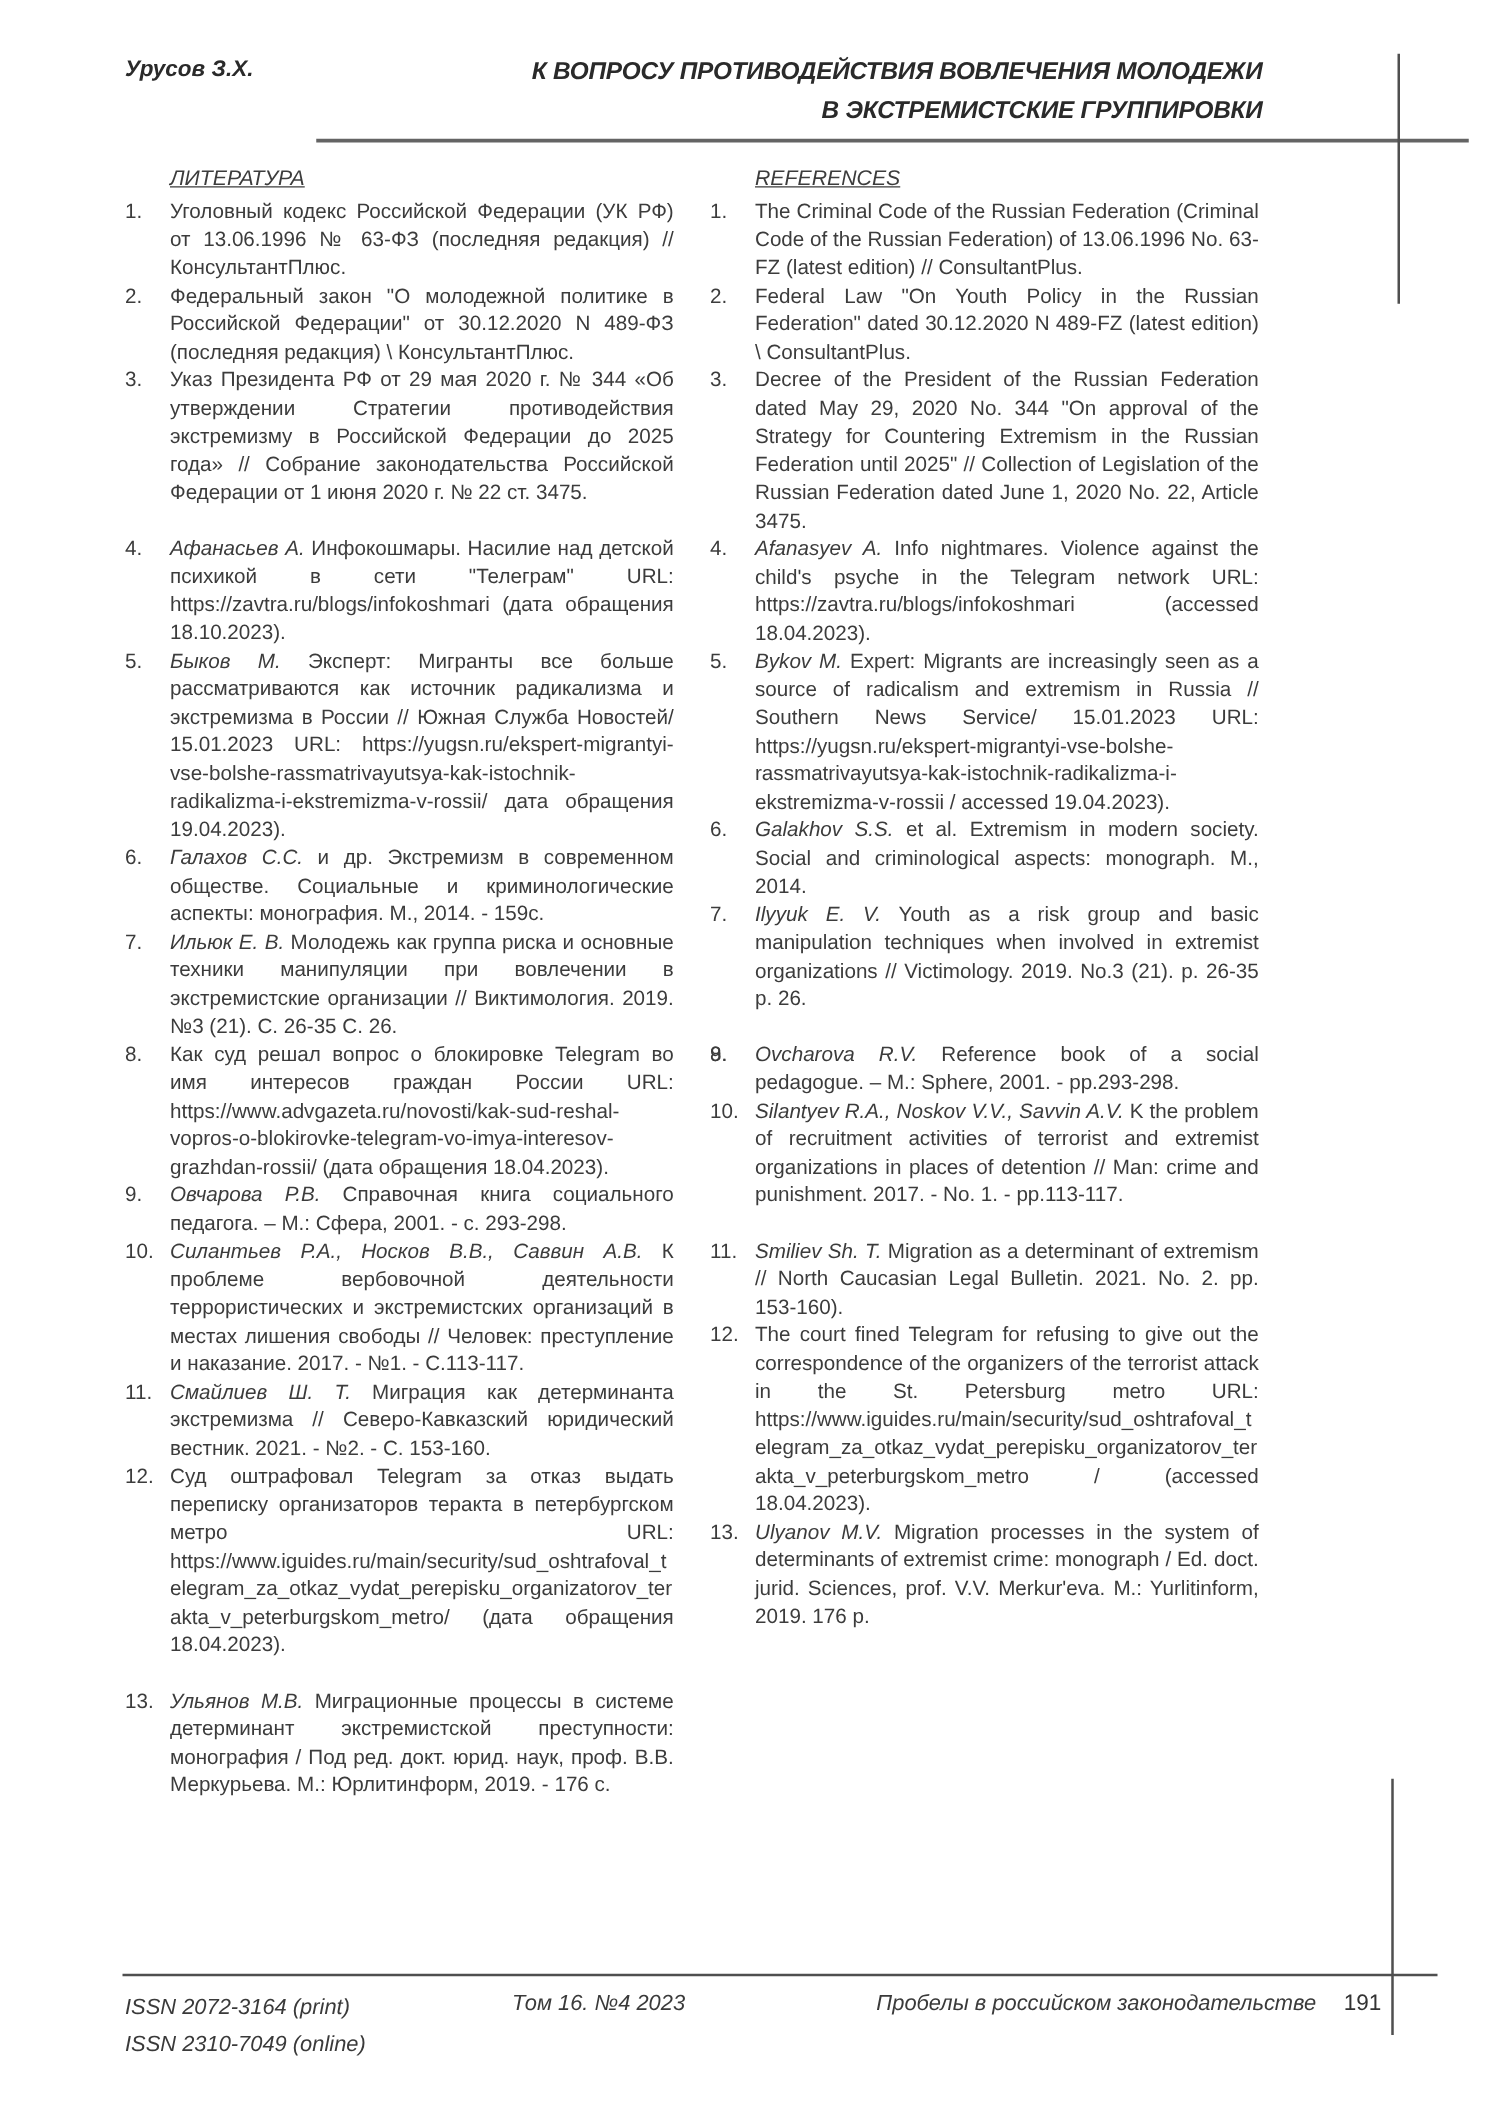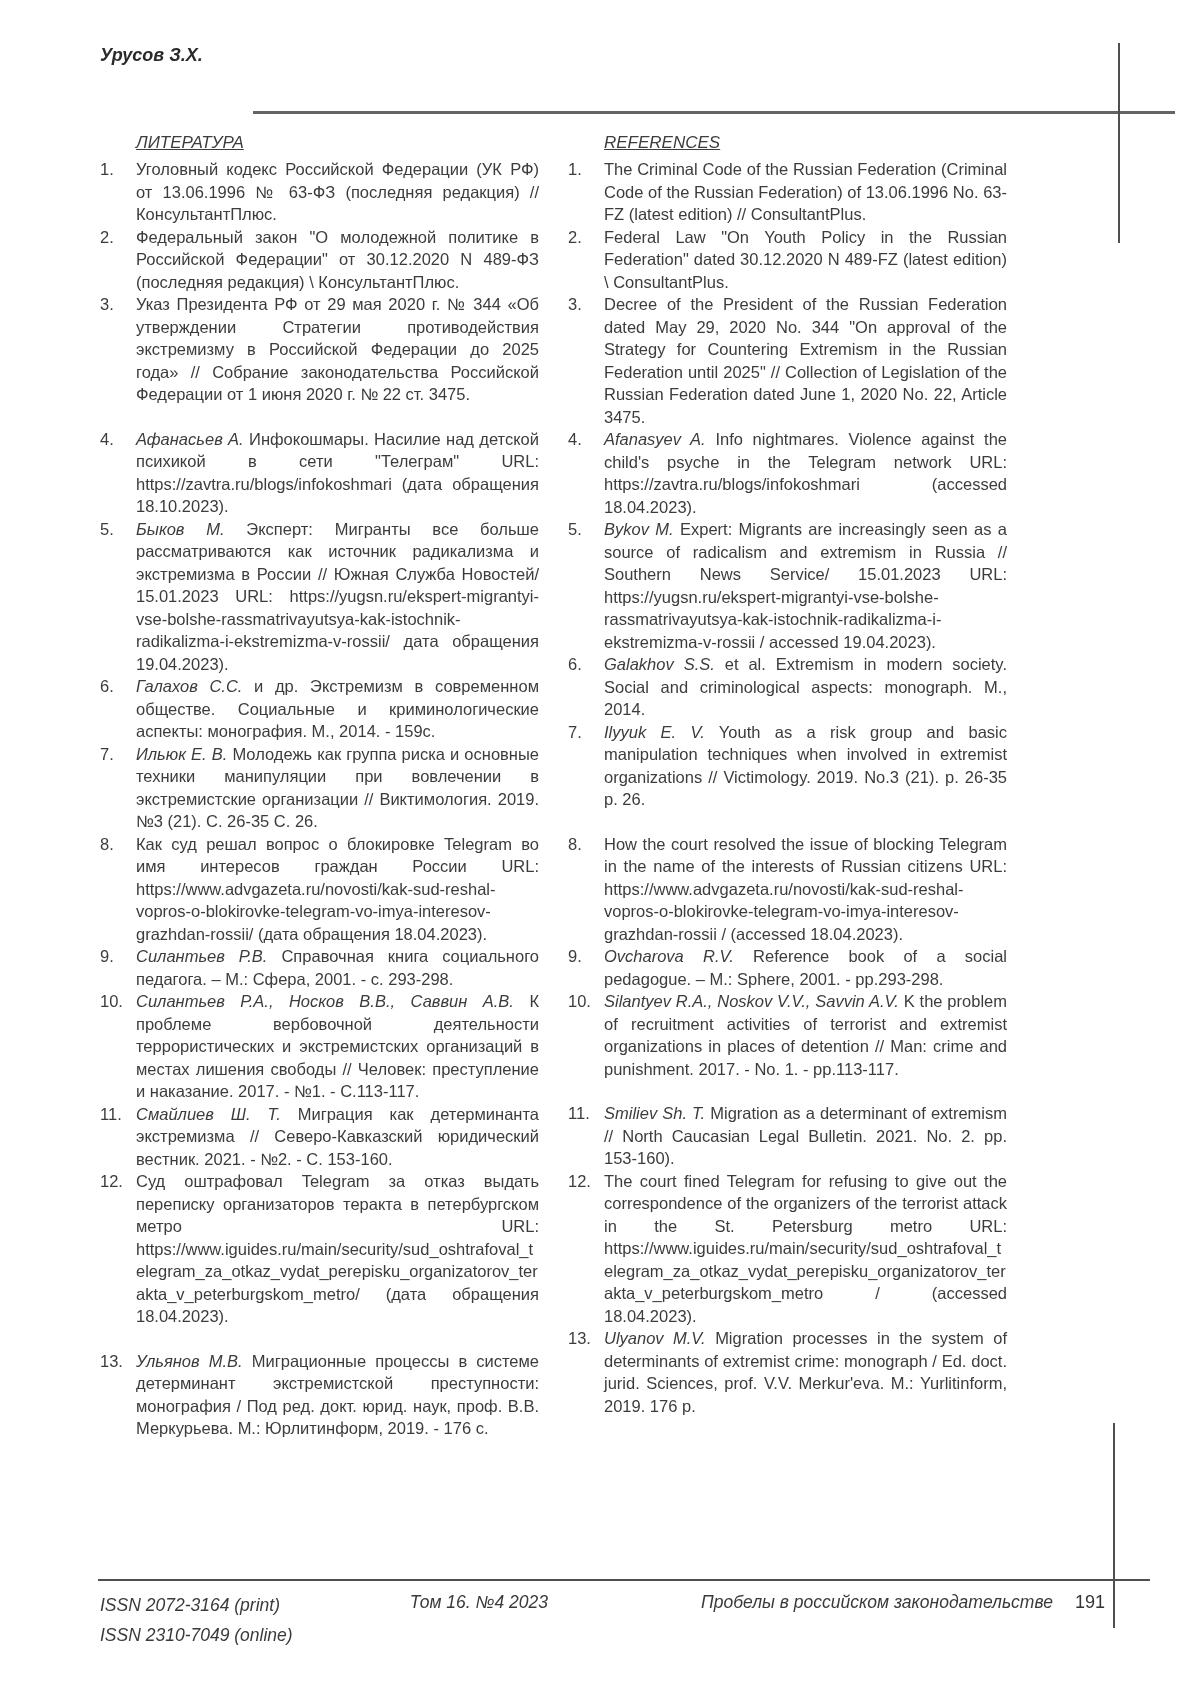--- a/index.html
+++ b/index.html
@@ -35,53 +35,57 @@
   .journal-wrap{padding-top:2px;margin-left:36px;}
   .pagenum{font-style:normal;margin-left:22px;font-size:18px;color:#333;}
 </style>
 </head>
 <body>
 
 <div class="page">
 
   <header class="page-header">
     <div class="running-author">Урусов З.Х.</div>
+    <div class="running-title">
+      <span>К ВОПРОСУ ПРОТИВОДЕЙСТВИЯ ВОВЛЕЧЕНИЯ МОЛОДЕЖИ</span><br>
+      <span>В ЭКСТРЕМИСТСКИЕ ГРУППИРОВКИ</span>
+    </div>
   </header>
   <div class="hrule-top"></div>
   <div class="vrule-top"></div>
 
   <main class="columns">
 
     <section class="col">
       <h2 class="col-heading">ЛИТЕРАТУРА</h2>
       <p class="ref-item"><span class="num">1.</span><span class="au"></span> <span class="tx">Уголовный кодекс Российской Федерации (УК РФ) от 13.06.1996 № 63-ФЗ (последняя редакция) // КонсультантПлюс.</span></p>
       <p class="ref-item"><span class="num">2.</span><span class="au"></span> <span class="tx">Федеральный закон "О молодежной политике в Российской Федерации" от 30.12.2020 N 489-ФЗ (последняя редакция) \ КонсультантПлюс.</span></p>
       <p class="ref-item"><span class="num">3.</span><span class="au"></span> <span class="tx">Указ Президента РФ от 29 мая 2020 г. № 344 «Об утверждении Стратегии противодействия экстремизму в Российской Федерации до 2025 года» // Собрание законодательства Российской Федерации от 1 июня 2020 г. № 22 ст. 3475.</span></p>
       <p class="ref-item gap-before"><span class="num">4.</span><span class="au">Афанасьев А.</span> <span class="tx">Инфокошмары. Насилие над детской психикой в сети "Телеграм" URL: https://zavtra.ru/blogs/infokoshmari (дата обращения 18.10.2023).</span></p>
       <p class="ref-item"><span class="num">5.</span><span class="au">Быков М.</span> <span class="tx">Эксперт: Мигранты все больше рассматриваются как источник радикализма и экстремизма в России // Южная Служба Новостей/ 15.01.2023 URL: https://yugsn.ru/ekspert-migrantyi-vse-bolshe-rassmatrivayutsya-kak-istochnik-radikalizma-i-ekstremizma-v-rossii/ дата обращения 19.04.2023).</span></p>
       <p class="ref-item"><span class="num">6.</span><span class="au">Галахов С.С.</span> <span class="tx">и др. Экстремизм в современном обществе. Социальные и криминологические аспекты: монография. М., 2014. - 159с.</span></p>
       <p class="ref-item"><span class="num">7.</span><span class="au">Ильюк Е. В.</span> <span class="tx">Молодежь как группа риска и основные техники манипуляции при вовлечении в экстремистские организации // Виктимология. 2019. №3 (21). С. 26-35 С. 26.</span></p>
       <p class="ref-item"><span class="num">8.</span><span class="au"></span> <span class="tx">Как суд решал вопрос о блокировке Telegram во имя интересов граждан России URL: https://www.advgazeta.ru/novosti/kak-sud-reshal-vopros-o-blokirovke-telegram-vo-imya-interesov-grazhdan-rossii/ (дата обращения 18.04.2023).</span></p>
-      <p class="ref-item"><span class="num">9.</span><span class="au">Силантьев Р.В.</span> <span class="tx">Справочная книга социального педагога. – М.: Сфера, 2001. - с. 293-298.</span></p>
+      <p class="ref-item"><span class="num">9.</span><span class="au">Овчарова Р.В.</span> <span class="tx">Справочная книга социального педагога. – М.: Сфера, 2001. - с. 293-298.</span></p>
       <p class="ref-item"><span class="num">10.</span><span class="au">Силантьев Р.А., Носков В.В., Саввин А.В.</span> <span class="tx">К проблеме вербовочной деятельности террористических и экстремистских организаций в местах лишения свободы // Человек: преступление и наказание. 2017. - №1. - С.113-117.</span></p>
       <p class="ref-item"><span class="num">11.</span><span class="au">Смайлиев Ш. Т.</span> <span class="tx">Миграция как детерминанта экстремизма // Северо-Кавказский юридический вестник. 2021. - №2. - С. 153-160.</span></p>
       <p class="ref-item"><span class="num">12.</span><span class="au"></span> <span class="tx">Суд оштрафовал Telegram за отказ выдать переписку организаторов теракта в петербургском метро URL: https://www.iguides.ru/main/security/sud_oshtrafoval_telegram_za_otkaz_vydat_perepisku_organizatorov_terakta_v_peterburgskom_metro/ (дата обращения 18.04.2023).</span></p>
       <p class="ref-item gap-before"><span class="num">13.</span><span class="au">Ульянов М.В.</span> <span class="tx">Миграционные процессы в системе детерминант экстремистской преступности: монография / Под ред. докт. юрид. наук, проф. В.В. Меркурьева. М.: Юрлитинформ, 2019. - 176 с.</span></p>
     </section>
 
     <section class="col">
       <h2 class="col-heading">REFERENCES</h2>
       <p class="ref-item"><span class="num">1.</span><span class="au"></span> <span class="tx">The Criminal Code of the Russian Federation (Criminal Code of the Russian Federation) of 13.06.1996 No. 63-FZ (latest edition) // ConsultantPlus.</span></p>
       <p class="ref-item"><span class="num">2.</span><span class="au"></span> <span class="tx">Federal Law "On Youth Policy in the Russian Federation" dated 30.12.2020 N 489-FZ (latest edition) \ ConsultantPlus.</span></p>
       <p class="ref-item"><span class="num">3.</span><span class="au"></span> <span class="tx">Decree of the President of the Russian Federation dated May 29, 2020 No. 344 "On approval of the Strategy for Countering Extremism in the Russian Federation until 2025" // Collection of Legislation of the Russian Federation dated June 1, 2020 No. 22, Article 3475.</span></p>
       <p class="ref-item"><span class="num">4.</span><span class="au">Afanasyev A.</span> <span class="tx">Info nightmares. Violence against the child's psyche in the Telegram network URL: https://zavtra.ru/blogs/infokoshmari (accessed 18.04.2023).</span></p>
       <p class="ref-item"><span class="num">5.</span><span class="au">Bykov M.</span> <span class="tx">Expert: Migrants are increasingly seen as a source of radicalism and extremism in Russia // Southern News Service/ 15.01.2023 URL: https://yugsn.ru/ekspert-migrantyi-vse-bolshe-rassmatrivayutsya-kak-istochnik-radikalizma-i-ekstremizma-v-rossii / accessed 19.04.2023).</span></p>
       <p class="ref-item"><span class="num">6.</span><span class="au">Galakhov S.S.</span> <span class="tx">et al. Extremism in modern society. Social and criminological aspects: monograph. M., 2014.</span></p>
       <p class="ref-item"><span class="num">7.</span><span class="au">Ilyyuk E. V.</span> <span class="tx">Youth as a risk group and basic manipulation techniques when involved in extremist organizations // Victimology. 2019. No.3 (21). p. 26-35 p. 26.</span></p>
-      <p class="ref-item gap-before"><span class="num">8.</span><span class="au"></span> <span class="tx">How the court resolved the issue of blocking Telegram in the name of the interests of Russian citizens URL: https://www.advgazeta.ru/novosti/kak-sud-reshal-vopros-o-blokirovke-telegram-vo-imya-interesov-grazhdan-rossii / (accessed 18.04.2023).</span></p>
+      <p class="ref-item gap-before"><span class="num">8.</span><span class="au"></span> </p>
       <p class="ref-item"><span class="num">9.</span><span class="au">Ovcharova R.V.</span> <span class="tx">Reference book of a social pedagogue. – M.: Sphere, 2001. - pp.293-298.</span></p>
       <p class="ref-item"><span class="num">10.</span><span class="au">Silantyev R.A., Noskov V.V., Savvin A.V.</span> <span class="tx">K the problem of recruitment activities of terrorist and extremist organizations in places of detention // Man: crime and punishment. 2017. - No. 1. - pp.113-117.</span></p>
       <p class="ref-item gap-before"><span class="num">11.</span><span class="au">Smiliev Sh. T.</span> <span class="tx">Migration as a determinant of extremism // North Caucasian Legal Bulletin. 2021. No. 2. pp. 153-160).</span></p>
       <p class="ref-item"><span class="num">12.</span><span class="au"></span> <span class="tx">The court fined Telegram for refusing to give out the correspondence of the organizers of the terrorist attack in the St. Petersburg metro URL: https://www.iguides.ru/main/security/sud_oshtrafoval_telegram_za_otkaz_vydat_perepisku_organizatorov_terakta_v_peterburgskom_metro / (accessed 18.04.2023).</span></p>
       <p class="ref-item"><span class="num">13.</span><span class="au">Ulyanov M.V.</span> <span class="tx">Migration processes in the system of determinants of extremist crime: monograph / Ed. doct. jurid. Sciences, prof. V.V. Merkur'eva. M.: Yurlitinform, 2019. 176 p.</span></p>
     </section>
 
   </main>
 
   <div class="hrule-bottom"></div>

